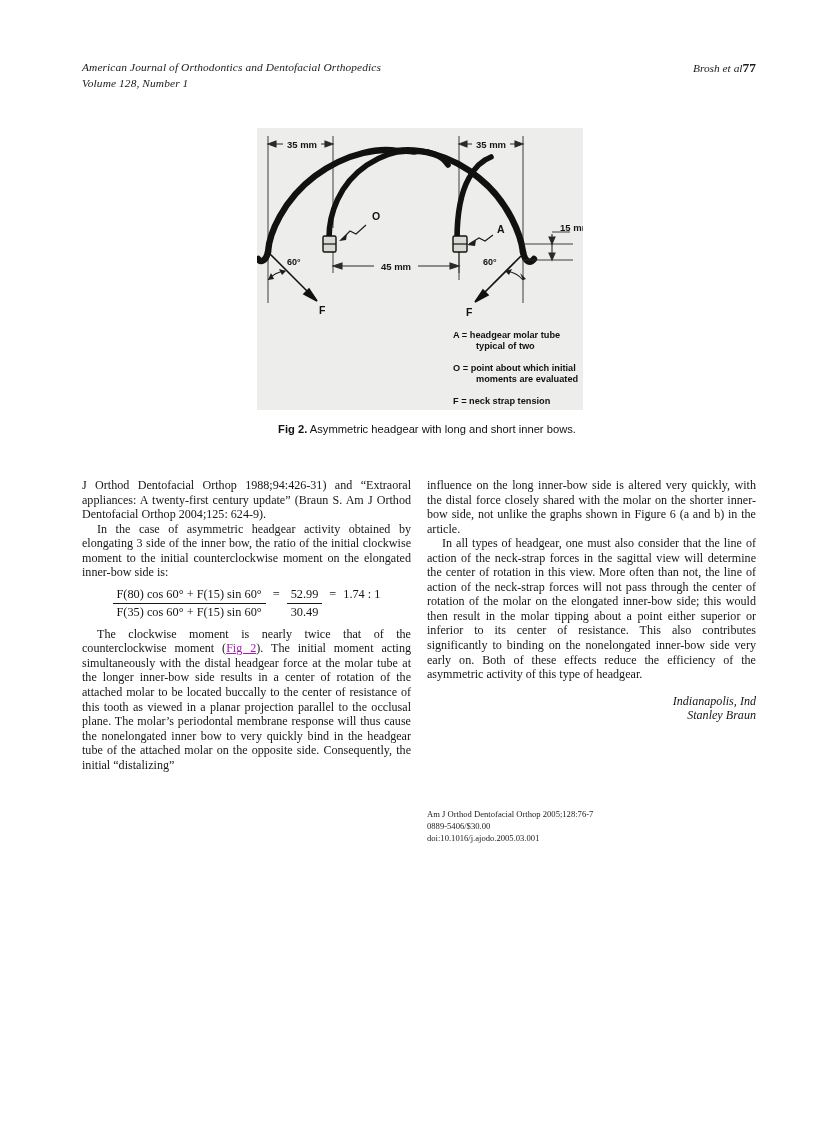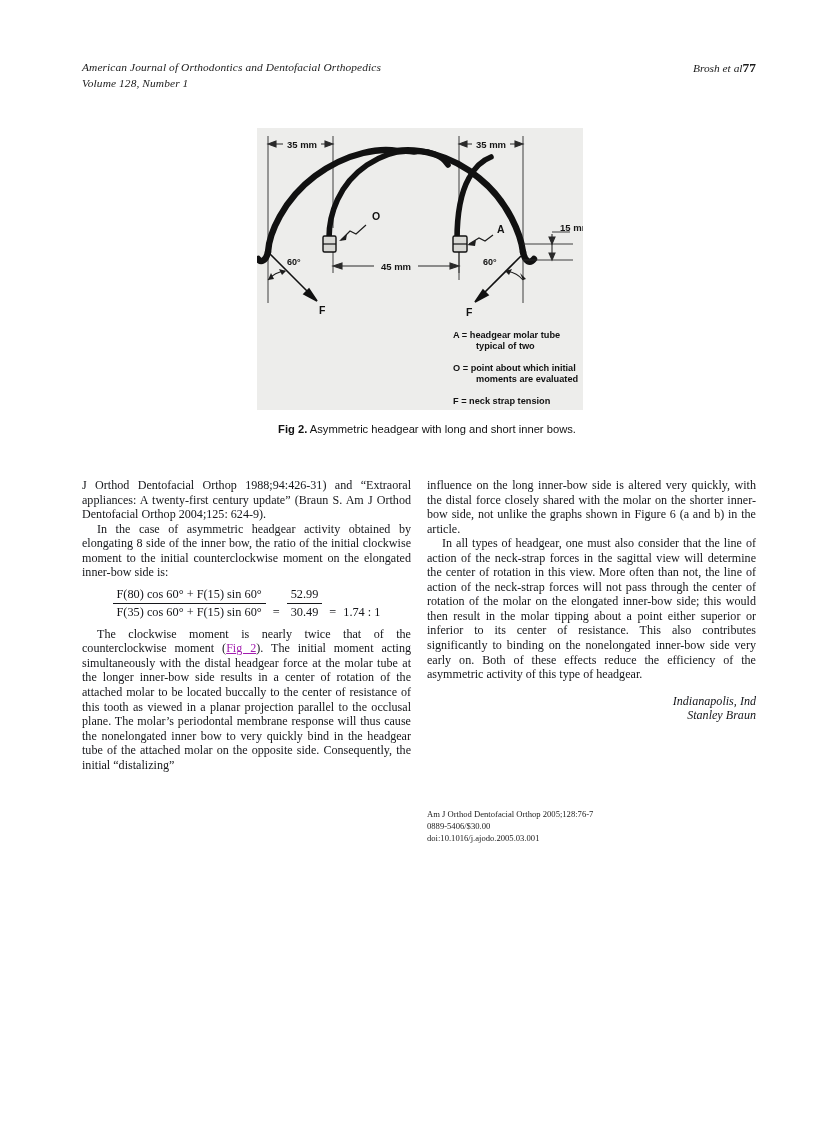--- a/index.html
+++ b/index.html
@@ -104,21 +104,21 @@
   .col p.noindent { text-indent: 0; }
 
   .link {
     color: #a21caf;
   }
 
   
   .equation {
     margin: 7px 0 7px 0;
     display: flex;
-    align-items: flex-end;
+    align-items: flex-start;
     justify-content: center;
     font-size: 12.3px;
     text-indent: 0;
     gap: 6px;
   }
   .frac {
     display: inline-flex;
     flex-direction: column;
     align-items: center;
     line-height: 15px;
@@ -293,21 +293,21 @@
     </div>
   </div>
 
   <div class="fig-caption">
     <span class="lbl">Fig 2.</span>
     <span>Asymmetric headgear with long and short inner bows.</span>
   </div>
 
   <div class="col col-left">
     <p class="noindent">J Orthod Dentofacial Orthop 1988;94:426-31) and “Extraoral appliances: A twenty-first century update” (Braun S. Am J Orthod Dentofacial Orthop 2004;125: 624-9).</p>
-    <p>In the case of asymmetric headgear activity obtained by elongating 8 side of the inner bow, the ratio of the initial clockwise moment to the initial counterclockwise moment on the elongated inner-bow side is:</p>
+    <p>In the case of asymmetric headgear activity obtained by elongating 3 side of the inner bow, the ratio of the initial clockwise moment to the initial counterclockwise moment on the elongated inner-bow side is:</p>
 
     <div class="equation">
       <span class="frac">
         <span class="num">F(80) cos 60° + F(15) sin 60°</span>
         <span class="bar"></span>
         <span class="den">F(35) cos 60° + F(15) sin 60°</span>
       </span>
       <span class="eq-op">=</span>
       <span class="frac">
         <span class="num">52.99</span>

